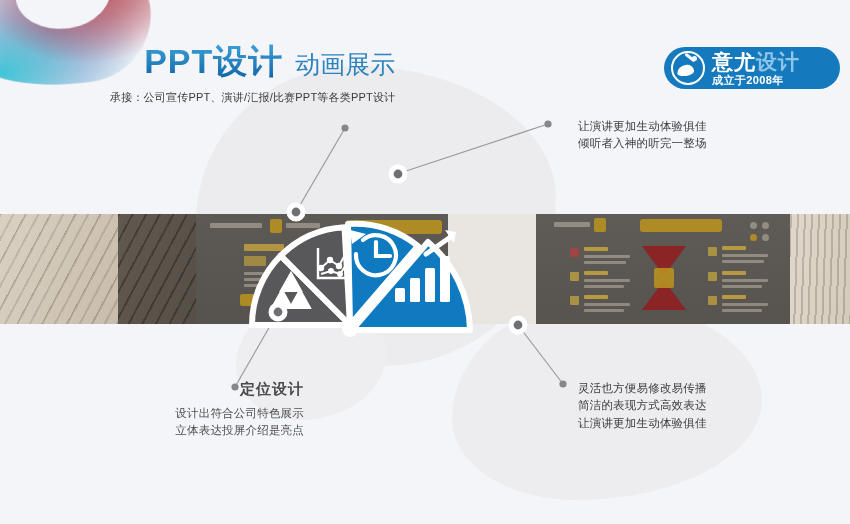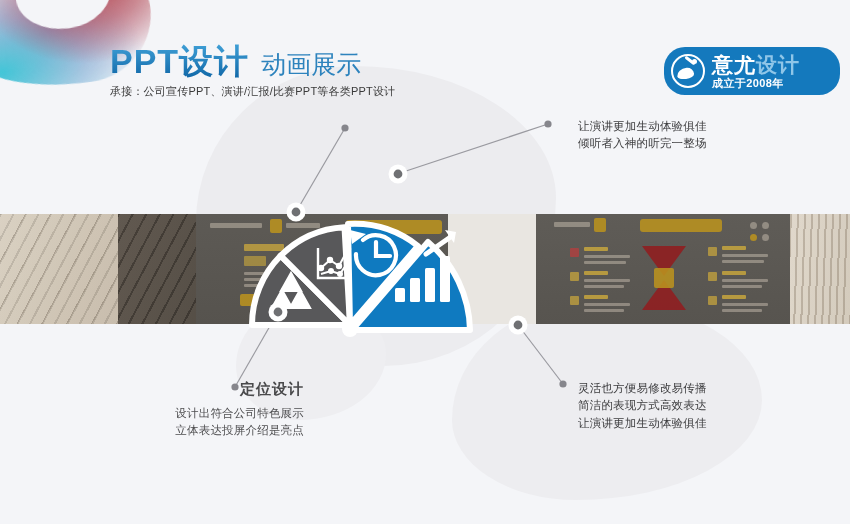--- a/index.html
+++ b/index.html
@@ -68,32 +68,32 @@
   }
   .band-gap{position:absolute;left:448px;top:0;width:88px;height:110px;background:#e9e6e1;}
   .slide-gold{position:absolute;background:#b9921f;border-radius:2px;opacity:.88;}
   .slide-txt{position:absolute;background:rgba(210,200,185,.45);border-radius:1px;}
   .slide-dark{position:absolute;background:#2b2b2b;border-radius:2px;opacity:.9;}
   .slide-circ{position:absolute;border-radius:50%;background:#b9921f;opacity:.9;}
   .slide-red{position:absolute;background:#8e1f22;opacity:.92;}
 
   
   .header{position:absolute;left:110px;top:44px;}
-  .title-row{display:flex;align-items:baseline;gap:12px;}
+  .title-row{display:flex;align-items:baseline;gap:12px;justify-content:flex-end;}
   .title-main{
     font-size:34px;font-weight:bold;letter-spacing:1px;
     background:linear-gradient(180deg,#3f9fd6 0%,#1168a8 100%);
     -webkit-background-clip:text;background-clip:text;color:transparent;
     line-height:1;
   }
   .title-sub{font-size:25px;color:#2d83bd;font-weight:normal;line-height:1;}
-  .title-desc{margin-top:6px;font-size:11px;color:#3a3a3a;letter-spacing:.2px;}
-
-  
-  .logo{position:absolute;left:664px;top:47px;width:176px;height:48px;
+  .title-desc{margin-top:12px;font-size:11px;color:#3a3a3a;letter-spacing:.2px;}
+
+  
+  .logo{position:absolute;left:664px;top:47px;width:176px;height:42px;
         background:#1479bd;border-radius:21px;display:flex;align-items:center;}
   .logo-mark{width:30px;height:30px;margin-left:7px;border-radius:50%;
         border:2.4px solid #fff;position:relative;flex:none;}
   .logo-mark .swoosh{position:absolute;left:4px;top:12px;width:17px;height:11px;
         background:#fff;border-radius:60% 40% 50% 50% / 70% 60% 40% 30%;transform:rotate(-6deg);}
   .logo-mark .stick{position:absolute;left:11px;top:3px;width:12px;height:3px;background:#fff;
         transform:rotate(38deg);border-radius:2px;}
   .logo-mark .tip{position:absolute;left:19px;top:2.5px;width:5px;height:5px;background:#fff;border-radius:50%;}
   .logo-text{margin-left:7px;line-height:1;}
   .logo-cn{font-size:21px;font-weight:bold;color:#fff;letter-spacing:1px;}

